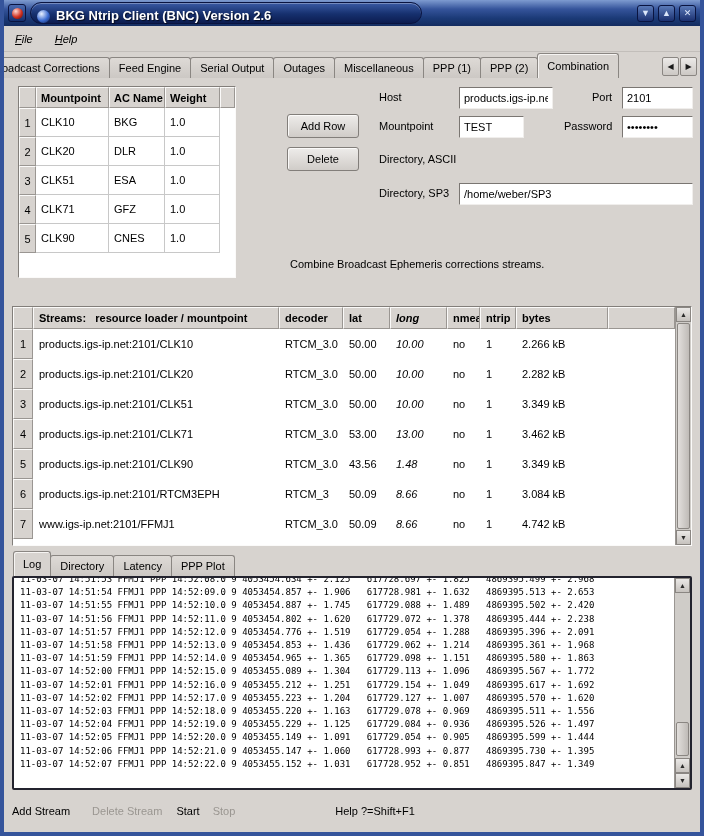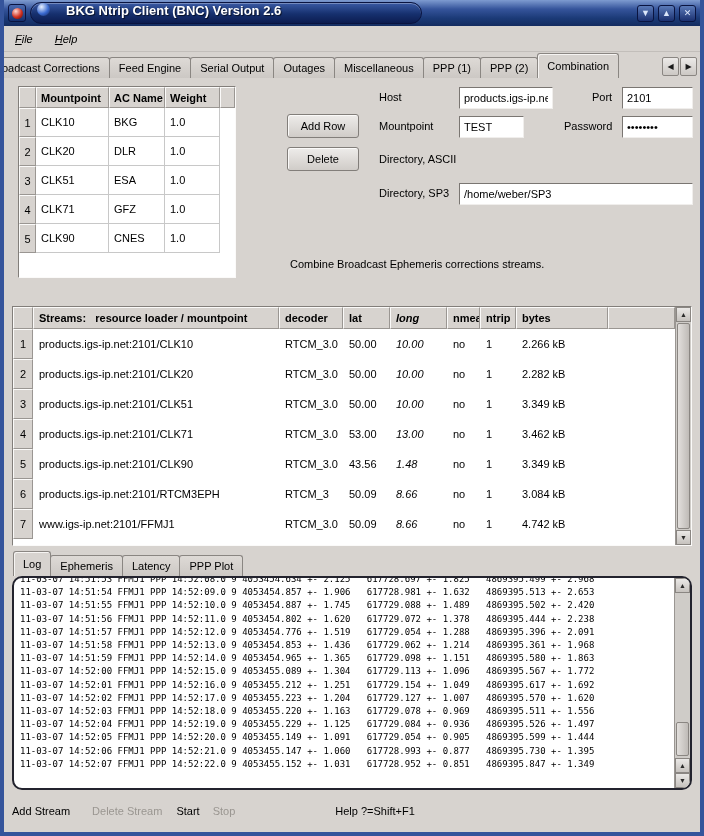--- a/index.html
+++ b/index.html
@@ -30,21 +30,21 @@
     width: 18px; height: 18px; border-radius: 3px;
     background: linear-gradient(180deg, #4a6ab0, #16306e);
     border: 1px solid #0a1440;
     display: flex; align-items: center; justify-content: center;
   }
   .app-dot {
     width: 11px; height: 11px; border-radius: 50%;
     background: radial-gradient(circle at 35% 30%, #ffd8d0, #d03020 55%, #500c06);
   }
   .title-capsule {
-    display: flex; align-items: flex-start; gap: 16px;
+    display: flex; align-items: flex-end; gap: 6px;
     height: 22px; min-width: 392px;
     background: linear-gradient(180deg, #3a5aa4 0%, #16306e 55%, #0c1c50 100%);
     border: 1px solid #0a1440; border-radius: 11px;
     padding: 0 14px 0 6px;
     box-shadow: inset 0 1px 0 rgba(255,255,255,.3);
   }
   .cap-icon {
     width: 13px; height: 13px; border-radius: 50%;
     background: radial-gradient(circle at 35% 30%, #e8f0ff, #3a6ad0 55%, #102050);
   }
@@ -189,21 +189,21 @@
     position: absolute; left: 1px; right: 1px;
     background: linear-gradient(90deg, #e2dfdc, #bfbbb7);
     border: 1px solid #8a8682; border-radius: 2px;
   }
   .thumb-full { top: 1px; bottom: 1px; }
   .thumb-bottom { bottom: 2px; height: 34px; }
   
   .bottom-tabbar { height: 22px; flex: 0 0 22px; display: flex; align-items: flex-end; padding-left: 9px; }
   .log-frame {
     margin: 0 8px; height: 214px; flex: 0 0 214px;
-    background: #fff; border: 2px solid #23232e; border-radius: 10px;
+    background: #fff; border: 2px solid #23232e; border-radius: 2px;
     display: flex; overflow: hidden; justify-content: space-between;
   }
   .log-lines {
     flex: 1; overflow: hidden; padding: 2px 0 0 6px;
     font-family: "DejaVu Sans Mono", monospace;
     font-size: 9px; line-height: 13.2px; white-space: pre;
   }
   .log-lines .log-line:first-child { margin-top: -7px; }
   
   .statusbar { flex: 1; display: flex; align-items: center; padding: 0 8px; }
@@ -414,21 +414,21 @@
       <div class="scroll-btn">▲</div>
       <div class="scroll-track">
         <div class="scroll-thumb thumb-full"></div>
       </div>
       <div class="scroll-btn">▼</div>
     </div>
   </div>
 
   <div class="bottom-tabbar">
       <div class="tab active">Log</div>
-      <div class="tab">Ephemeris</div>
+      <div class="tab">Directory</div>
       <div class="tab">Latency</div>
       <div class="tab">PPP Plot</div>
     </div>
 
   <div class="log-frame">
     <div class="log-lines"><div class="log-line">11-03-07 14:51:53 FFMJ1 PPP 14:52:08.0 9 4053454.634 +- 2.125   617728.697 +- 1.825   4869395.499 +- 2.968</div><div class="log-line">11-03-07 14:51:54 FFMJ1 PPP 14:52:09.0 9 4053454.857 +- 1.906   617728.981 +- 1.632   4869395.513 +- 2.653</div><div class="log-line">11-03-07 14:51:55 FFMJ1 PPP 14:52:10.0 9 4053454.887 +- 1.745   617729.088 +- 1.489   4869395.502 +- 2.420</div><div class="log-line">11-03-07 14:51:56 FFMJ1 PPP 14:52:11.0 9 4053454.802 +- 1.620   617729.072 +- 1.378   4869395.444 +- 2.238</div><div class="log-line">11-03-07 14:51:57 FFMJ1 PPP 14:52:12.0 9 4053454.776 +- 1.519   617729.054 +- 1.288   4869395.396 +- 2.091</div><div class="log-line">11-03-07 14:51:58 FFMJ1 PPP 14:52:13.0 9 4053454.853 +- 1.436   617729.062 +- 1.214   4869395.361 +- 1.968</div><div class="log-line">11-03-07 14:51:59 FFMJ1 PPP 14:52:14.0 9 4053454.965 +- 1.365   617729.098 +- 1.151   4869395.580 +- 1.863</div><div class="log-line">11-03-07 14:52:00 FFMJ1 PPP 14:52:15.0 9 4053455.089 +- 1.304   617729.113 +- 1.096   4869395.567 +- 1.772</div><div class="log-line">11-03-07 14:52:01 FFMJ1 PPP 14:52:16.0 9 4053455.212 +- 1.251   617729.154 +- 1.049   4869395.617 +- 1.692</div><div class="log-line">11-03-07 14:52:02 FFMJ1 PPP 14:52:17.0 9 4053455.223 +- 1.204   617729.127 +- 1.007   4869395.570 +- 1.620</div><div class="log-line">11-03-07 14:52:03 FFMJ1 PPP 14:52:18.0 9 4053455.220 +- 1.163   617729.078 +- 0.969   4869395.511 +- 1.556</div><div class="log-line">11-03-07 14:52:04 FFMJ1 PPP 14:52:19.0 9 4053455.229 +- 1.125   617729.084 +- 0.936   4869395.526 +- 1.497</div><div class="log-line">11-03-07 14:52:05 FFMJ1 PPP 14:52:20.0 9 4053455.149 +- 1.091   617729.054 +- 0.905   4869395.599 +- 1.444</div><div class="log-line">11-03-07 14:52:06 FFMJ1 PPP 14:52:21.0 9 4053455.147 +- 1.060   617728.993 +- 0.877   4869395.730 +- 1.395</div><div class="log-line">11-03-07 14:52:07 FFMJ1 PPP 14:52:22.0 9 4053455.152 +- 1.031   617728.952 +- 0.851   4869395.847 +- 1.349</div></div>
     <div class="vscroll">
       <div class="scroll-btn">▲</div>
       <div class="scroll-track">
         <div class="scroll-thumb thumb-bottom"></div>

